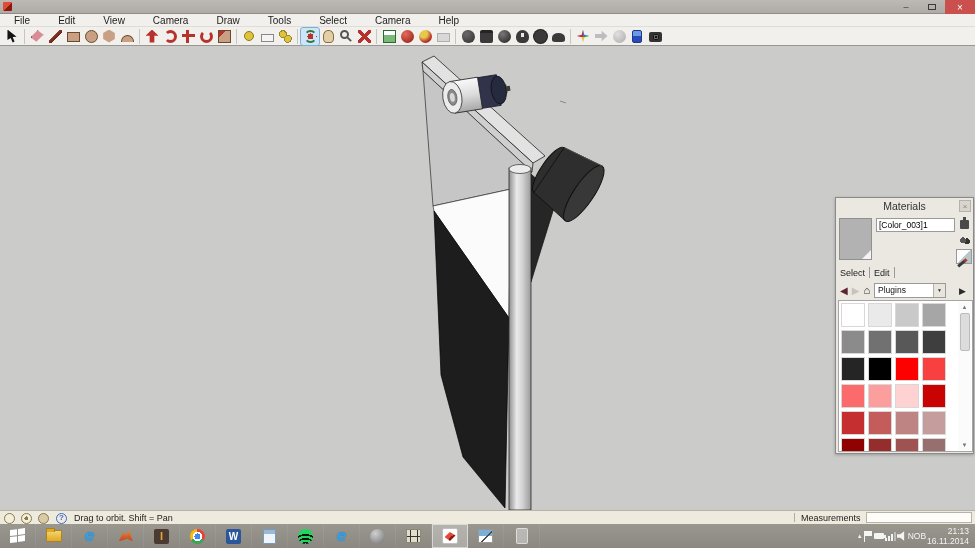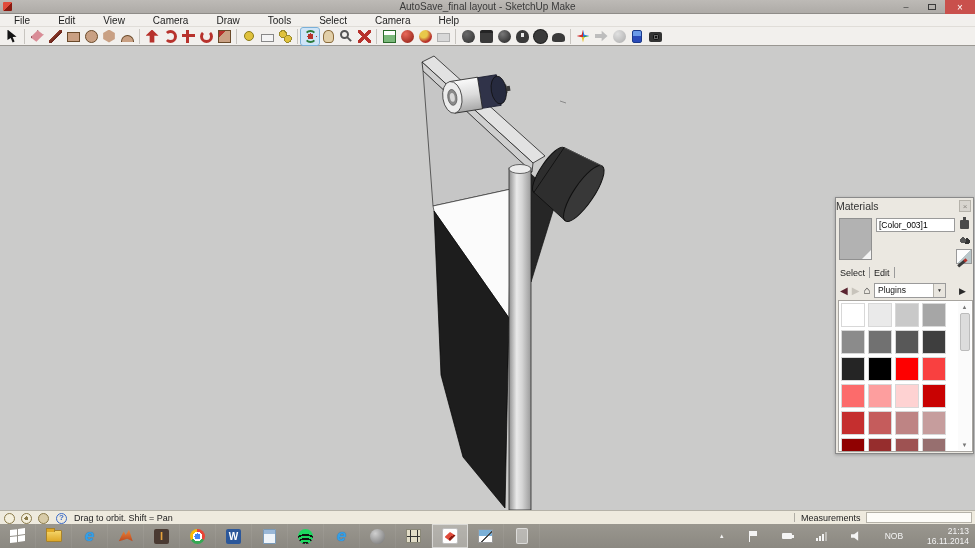--- a/index.html
+++ b/index.html
@@ -54,21 +54,21 @@
   .i-color-star .g{background:conic-gradient(#2a7ae0 0 25%,#36a13a 0 50%,#e8c12a 0 75%,#d02a2a 0);clip-path:polygon(50% 0,60% 40%,100% 50%,60% 60%,50% 100%,40% 60%,0 50%,40% 40%)}
   .i-export-arrow .g{background:#bdbdbd;clip-path:polygon(0 35%,55% 35%,55% 10%,100% 50%,55% 90%,55% 65%,0 65%)}
   .i-sphere-disabled .g{background:radial-gradient(circle at 35% 30%,#e0e0e0,#ababab);border-radius:50%}
   .i-blue-card .g{background:linear-gradient(#6a9ae8 0 5px,#2a4ab8 5px);border:1px solid #1a3a8a;width:10px;border-radius:2px;margin:0 2px}
   .i-camera .g{background:#333;border-radius:2px;height:10px;margin-top:2px}
   .i-camera .g::after{content:"";position:absolute;left:4px;top:2px;width:6px;height:6px;border-radius:50%;background:radial-gradient(circle,#111 0 1.5px,#666 1.5px 2.5px,#111 2.5px)}
   
   .viewport{position:absolute;left:0;top:46px;width:975px;height:464px;background:#cbcbca}
   
   .mpanel{position:absolute;left:835px;top:197px;width:139px;height:257px;background:#ebe8e1;border:1px solid #8a8a8a;box-shadow:0 1px 3px rgba(0,0,0,.25);z-index:6;font-size:9px}
-  .mp-header{height:16px;position:relative;display:flex;align-items:center;justify-content:flex-start}
+  .mp-header{height:16px;position:relative;display:flex;align-items:center;justify-content:center}
   .mp-title{font-size:10.5px;color:#333}
   .mp-close{position:absolute;right:2px;top:2px;width:12px;height:12px;background:#d8d5cf;border:1px solid #b5b2aa;color:#8a8780;font-size:8px;display:flex;align-items:center;justify-content:center}
   .mp-preview{position:absolute;left:3px;top:20px;width:33px;height:42px;background:#b2b2b2;border:1px solid #909090}
   .mp-preview::after{content:"";position:absolute;right:0;bottom:0;width:0;height:0;border-left:9px solid transparent;border-bottom:9px solid #f4f4f4}
   .mp-name{position:absolute;left:40px;top:20px;width:79px;height:14px;border:1px solid #9a9a9a;background:#fff;font-size:8.5px;padding:0 2px;font-family:"Liberation Sans",sans-serif}
   .mp-sbtn{position:absolute;width:13px;height:13px;display:flex;align-items:center;justify-content:center}
   .mp-create{left:122px;top:20px}
   .mp-create i{width:9px;height:9px;background:#4a4a4a;border-radius:1px;position:relative}
   .mp-create i::after{content:"";position:absolute;left:3px;top:-3px;width:3px;height:3px;background:#4a4a4a}
   .mp-paintopt{left:122px;top:36px}
@@ -117,39 +117,38 @@
   .t-chrome{width:15px;height:15px;border-radius:50%;background:radial-gradient(circle,#4285f4 0 3px,#fff 3px 4.5px,transparent 4.5px),conic-gradient(#ea4335 0 120deg,#34a853 0 240deg,#fbbc05 0)}
   .t-word{width:15px;height:15px;background:#2b579a;border-radius:2px;color:#fff;font-size:10px;font-weight:bold}
   .t-calculator{width:13px;height:15px;background:#eef4fa;border:1px solid #7a9ab8;border-radius:1px;background-image:linear-gradient(#9ab8d8 0 4px,transparent 4px)}
   .t-spotify{width:15px;height:15px;border-radius:50%;background:radial-gradient(circle at 50% 130%,transparent 0 5px,#111 5px 6.5px,transparent 6.5px 9px,#111 9px 10.5px,transparent 10.5px 13px,#111 13px 14.5px,transparent 14.5px),#1ed760}
   .t-steam{width:15px;height:15px;border-radius:50%;background:radial-gradient(circle at 35% 30%,#d0d0d0,#707070)}
   .t-ltspice{width:15px;height:14px;background:#e2ddc8;border:1px solid #8a8878;background-image:linear-gradient(90deg,transparent 0 3px,#333 3px 4px,transparent 4px 10px,#333 10px 11px,transparent 11px),linear-gradient(transparent 0 6px,#333 6px 7px,transparent 7px)}
   .t-sketchup{width:16px;height:16px;background:#fff;border:1px solid #c0c0c0;border-radius:2px}
   .t-sketchup::after{content:"";position:absolute;left:2px;top:3px;width:11px;height:9px;background:linear-gradient(135deg,#e04a3a 55%,#8a1a10 55%);clip-path:polygon(0 55%,50% 0,100% 40%,50% 100%)}
   .t-image-editor{width:15px;height:14px;background:#fff;border:1px solid #999;background-image:linear-gradient(135deg,transparent 55%,#4a4a4a 55% 62%,transparent 62%),linear-gradient(#7ab0d8 0 6px,transparent 6px)}
   .t-phone{width:12px;height:16px;background:rgba(230,230,230,.45);border:1px solid rgba(255,255,255,.5);border-radius:2px}
-  .tray{margin-left:auto;display:flex;align-items:center;gap:24px;padding-right:6px;color:#f4f4f4}
+  .tray{margin-left:auto;display:flex;align-items:center;gap:1px;padding-right:6px;color:#f4f4f4}
   .tr-up{font-size:6px}
   .tr-flag{width:9px;height:11px;position:relative}
   .tr-flag::before{content:"";position:absolute;left:0;top:0;width:1px;height:11px;background:#f4f4f4}
   .tr-flag::after{content:"";position:absolute;left:1px;top:0;width:7px;height:5px;background:#f4f4f4}
   .tr-power{width:10px;height:6px;background:#f4f4f4;border-radius:1px;position:relative}
   .tr-power::after{content:"";position:absolute;right:-2px;top:1.5px;width:2px;height:3px;background:#f4f4f4}
   .tr-net{width:11px;height:9px;background:#f4f4f4;clip-path:polygon(0 70%,25% 70%,25% 100%,0 100%) ;position:relative}
   .tr-net{background:linear-gradient(#f4f4f4,#f4f4f4) 0 100%/2px 3px no-repeat,linear-gradient(#f4f4f4,#f4f4f4) 3px 100%/2px 5px no-repeat,linear-gradient(#f4f4f4,#f4f4f4) 6px 100%/2px 7px no-repeat,linear-gradient(rgba(255,255,255,.4),rgba(255,255,255,.4)) 9px 100%/2px 9px no-repeat;clip-path:none}
   .tr-speaker{width:10px;height:10px;background:#f4f4f4;clip-path:polygon(0 32%,35% 32%,75% 2%,75% 98%,35% 68%,0 68%)}
   .tr-lang{font-size:8.5px}
   .tr-clock{text-align:right;font-size:8.5px;line-height:10px}
 </style>
 </head>
 <body>
 
 <div class="titlebar">
   <div class="app-icon"></div>
-  <div class="title-text">AutoSave_final layout - SketchUp Make</div>
   <div class="win-controls">
     <div class="wc">–</div>
     <div class="wc wc-max">
         <i></i>
       </div>
     <div class="wc wc-close">×</div>
   </div>
 </div>
 
 <div class="menubar" id="menubar">

